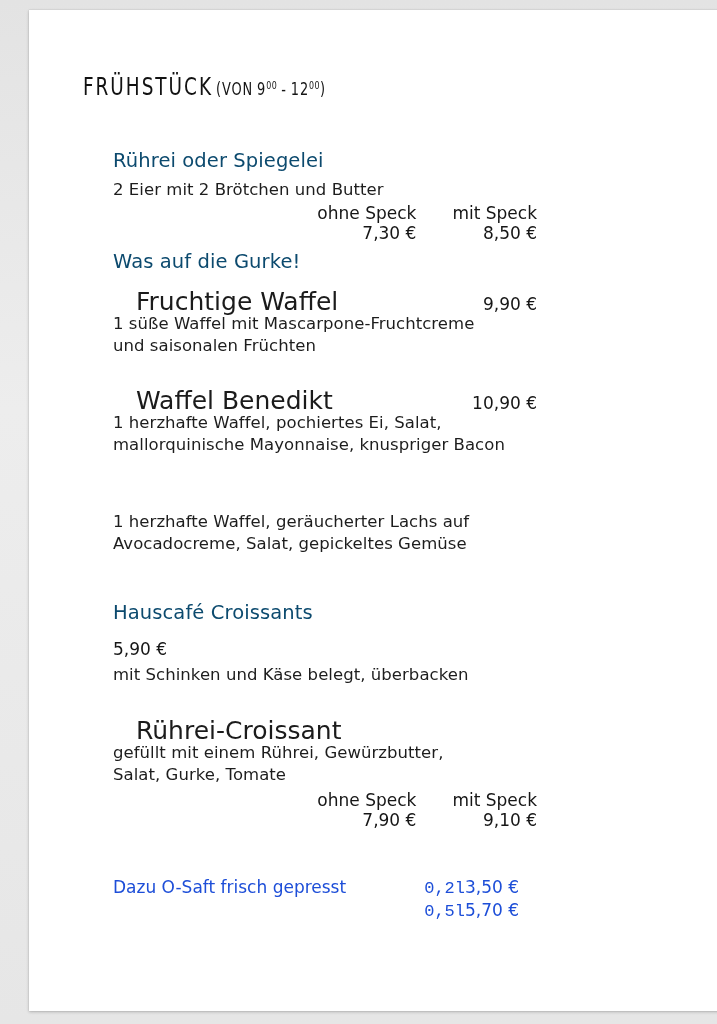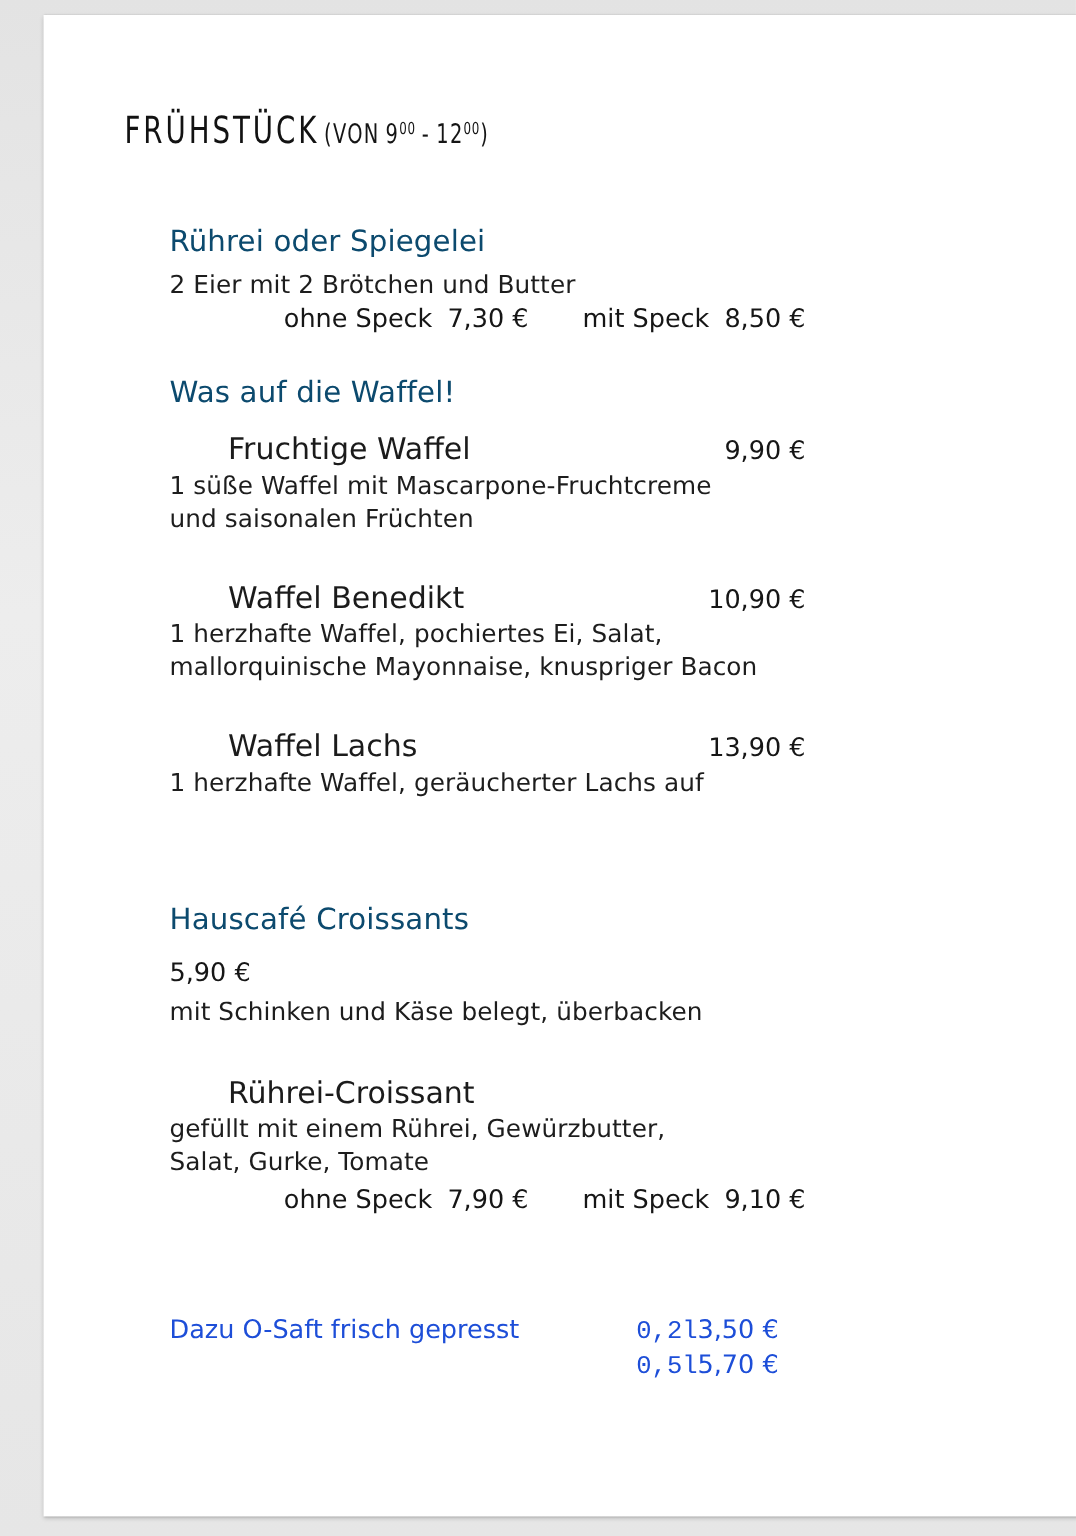--- a/index.html
+++ b/index.html
@@ -87,23 +87,23 @@
   }
   .item-title-row {
     position: absolute;
     left: 84px;
     width: 424px;
     display: flex;
     justify-content: space-between;
     align-items: baseline;
   }
   .item-title {
-    font-size: 20px;
+    font-size: 25px;
     color: #1b1b1b;
-    margin-left: 39px;
+    margin-left: 23px;
     white-space: nowrap;
   }
   .item-price {
     font-size: 17px;
     color: #161616;
     white-space: nowrap;
   }
   .desc-line {
     position: absolute;
     left: 84px;
@@ -118,20 +118,21 @@
     width: 424px;
     font-size: 17px;
     color: #161616;
     white-space: nowrap;
     display: flex;
     justify-content: flex-end;
   }
   .speck-group {
     display: inline-flex;
     align-items: flex-end;
+    flex-direction: column;
   }
   .speck-label { }
   .speck-price { margin-left: 10px; }
   .speck-gap { width: 36px; display: inline-block; }
 
   
   .juice-row {
     position: absolute;
     left: 84px;
     width: 424px;
@@ -181,41 +182,38 @@
           <span class="speck-label">ohne Speck</span>
           <span class="speck-price">7,30 €</span>
         </span>
         <span class="speck-gap"></span>
         <span class="speck-group">
           <span class="speck-label">mit Speck</span>
           <span class="speck-price">8,50 €</span>
         </span>
       </div>
 
-      <div class="section-heading" style="top:240px">Was auf die Waffel!</div>
+      <div class="section-heading" style="top:240px">Was auf die Gurke!</div>
 
       <div class="item-title-row" style="top:277px">
         <span class="item-title">Fruchtige Waffel</span>
         <span class="item-price">9,90 €</span>
       </div>
       <div class="desc-line" style="top:304px">1 süße Waffel mit Mascarpone-Fruchtcreme</div>
       <div class="desc-line" style="top:326px">und saisonalen Früchten</div>
 
       <div class="item-title-row" style="top:376px">
         <span class="item-title">Waffel Benedikt</span>
         <span class="item-price">10,90 €</span>
       </div>
       <div class="desc-line" style="top:403px">1 herzhafte Waffel, pochiertes Ei, Salat,</div>
       <div class="desc-line" style="top:425px">mallorquinische Mayonnaise, knuspriger Bacon</div>
 
-      <div class="item-title-row" style="top:475px">
-        <span class="item-title">Waffel Lachs</span>
-        <span class="item-price">13,90 €</span>
-      </div>
       <div class="desc-line" style="top:502px">1 herzhafte Waffel, geräucherter Lachs auf</div>
+      <div class="desc-line" style="top:524px">Avocadocreme, Salat, gepickeltes Gemüse</div>
 
       <div class="section-heading" style="top:591px">Hauscafé Croissants</div>
 
       <div class="item-title-row" style="top:629px">
         <span class="item-price">5,90 €</span>
       </div>
       <div class="desc-line" style="top:655px">mit Schinken und Käse belegt, überbacken</div>
 
       <div class="item-title-row" style="top:706px">
         <span class="item-title">Rührei-Croissant</span>

